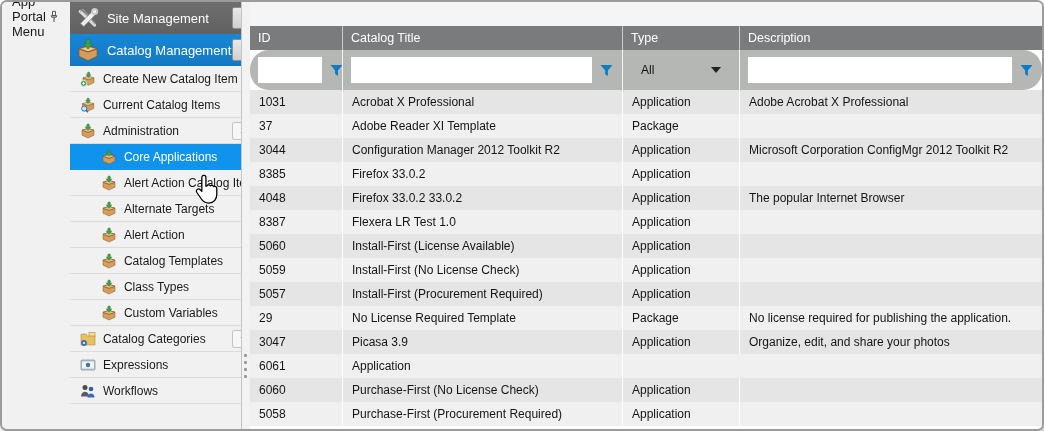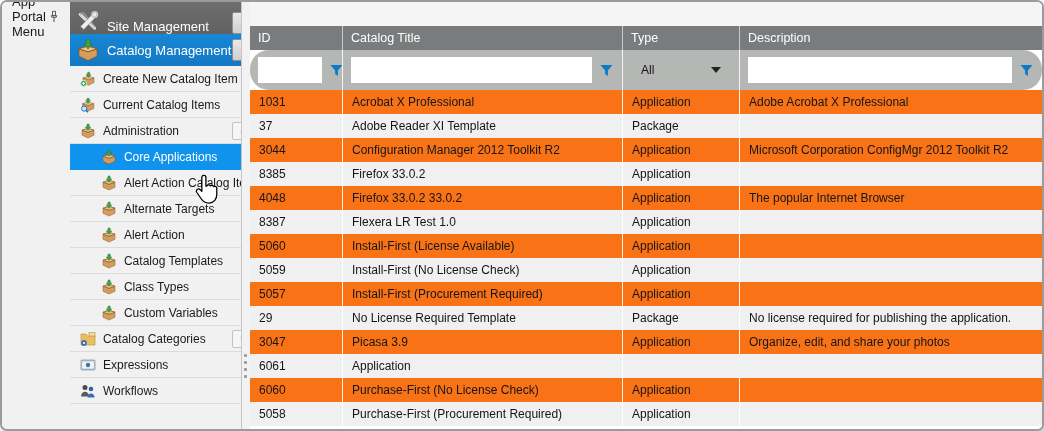--- a/index.html
+++ b/index.html
@@ -8,21 +8,21 @@
     border:2px solid #9b9b9b;border-radius:7px;overflow:hidden;background:#f5f5f5;
     box-shadow:2px 3px 5px rgba(0,0,0,.25);display:flex;
   }
   
   .sidebar{width:239px;flex:0 0 239px;background:#f1f1f1;border-right:1px solid #c5c5c5;display:flex;flex-direction:row;overflow:hidden;}
   .sidebar-title{height:29px;display:flex;align-items:center;padding:0 8px 0 10px;font-size:13px;color:#1a1a1a;background:#f1f1f1;}
   .sidebar-title .t{flex:1;}
   .pin{width:16px;height:16px;display:flex;align-items:center;justify-content:center;cursor:pointer;}
   .nav{display:flex;align-items:center;position:relative;cursor:pointer;}
   .nav.group{height:32px;color:#ffffff;font-size:13px;}
-  .nav.group.theme-dark{background:linear-gradient(var(--dark-bar),#616161);align-items:flex-end;}
+  .nav.group.theme-dark{background:linear-gradient(var(--dark-bar),#616161);}
   .nav.group.theme-blue{background:linear-gradient(var(--accent-blue),#1478c2);}
   .nav.item,.nav.subitem{height:25px;font-size:12px;color:#1a1a1a;border-bottom:1px solid #dcdcdc;background:#f1f1f1;}
   .nav.selected{background:var(--selected-blue);color:#ffffff;border-bottom-color:var(--selected-blue);}
   .nav-icon{display:flex;align-items:center;justify-content:center;flex:0 0 auto;}
   .group .nav-icon{width:26px;height:26px;margin:0 6px 0 5px;}
   .group .nav-icon svg{width:24px;height:24px;}
   .item .nav-icon{width:17px;height:17px;margin:0 6px 0 10px;}
   .subitem .nav-icon{width:17px;height:17px;margin:0 6px 0 31px;}
   .item .nav-icon svg,.subitem .nav-icon svg{width:16px;height:16px;}
   .nav-label{flex:1;white-space:nowrap;overflow:hidden;}
@@ -45,21 +45,21 @@
   .fcell{display:flex;align-items:center;padding:0 8px;border-left:1px solid rgba(255,255,255,.85);min-width:0;}
   .fcell:first-child{border-left:none;}
   .fcell input{height:26px;border:none;outline:none;background:#ffffff;font-size:12px;padding:0 4px;min-width:0;}
   .in-id{width:56px;flex:0 0 56px;}
   .in-grow{flex:1;}
   .funnel{flex:0 0 14px;margin-left:8px;display:flex;align-items:center;cursor:pointer;}
   .typesel{flex:1;display:flex;align-items:center;padding:0 4px;font-size:12px;color:#111;cursor:pointer;}
   .typesel .lbl{flex:1;padding-left:6px;}
   .caret{width:0;height:0;border-left:5px solid transparent;border-right:5px solid transparent;border-top:6px solid #222;margin-right:6px;}
   .rows{flex:1;overflow:hidden;background:#ffffff;}
-  .trow{height:24px;font-size:12px;color:#151515;background:#f97316;}
+  .trow{height:24px;font-size:12px;color:#151515;background:#e5e5e5;}
   .trow:nth-child(even){background:var(--row-alt);}
   .tcell{display:flex;align-items:center;padding-left:9px;border-left:1px solid rgba(255,255,255,.9);white-space:nowrap;overflow:hidden;}
   .tcell:first-child{border-left:none;}
   
   .hand-cursor{position:absolute;left:191px;top:172px;width:26px;height:32px;pointer-events:none;z-index:9;}
 </style>
 </head>
 <body>
 
 <div class="frame">

